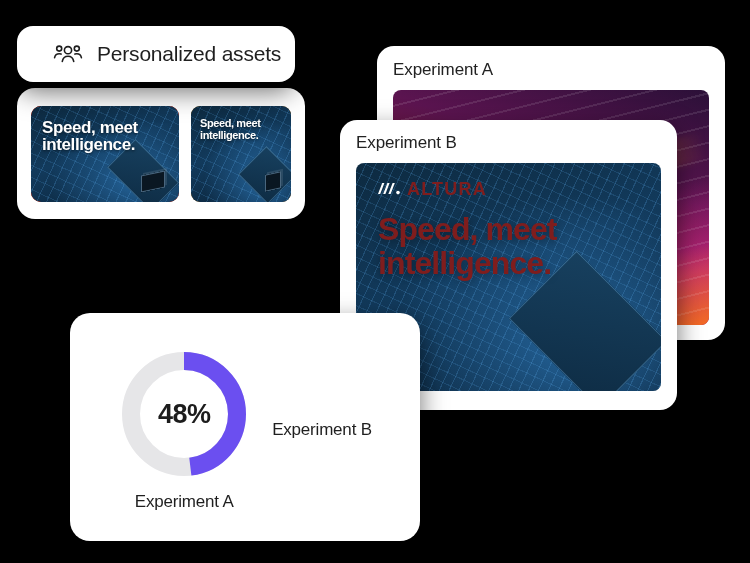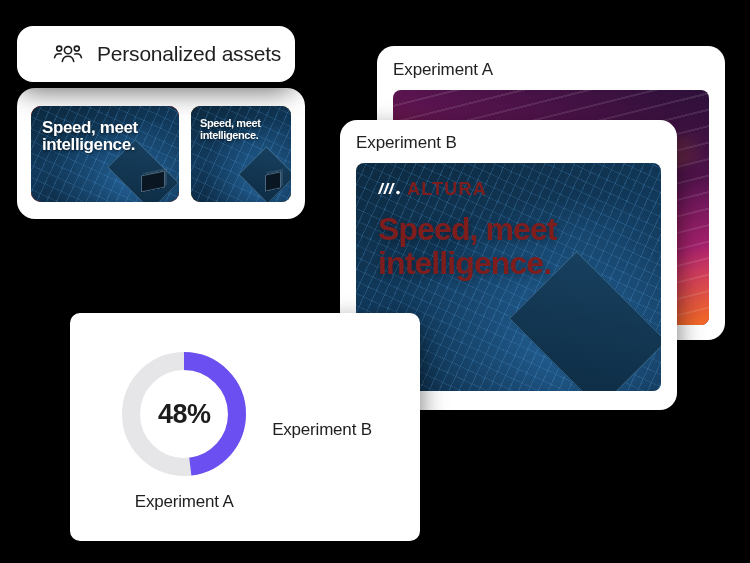--- a/index.html
+++ b/index.html
@@ -216,21 +216,21 @@
     font-weight: bold;
     line-height: 1.06;
     letter-spacing: -0.9px;
     text-shadow: 0 2px 8px rgba(0,0,0,0.35);
   }
 
   
   #metrics-card {
     left: 70px; top: 313px;
     width: 350px; height: 228px;
-    border-radius: 10px;
+    border-radius: 20px;
     z-index: 50;
     display: flex;
     align-items: center;
     justify-content: center;
     gap: 22px;
     padding-top: 6px;
   }
   .metric {
     display: flex;
     flex-direction: column;

